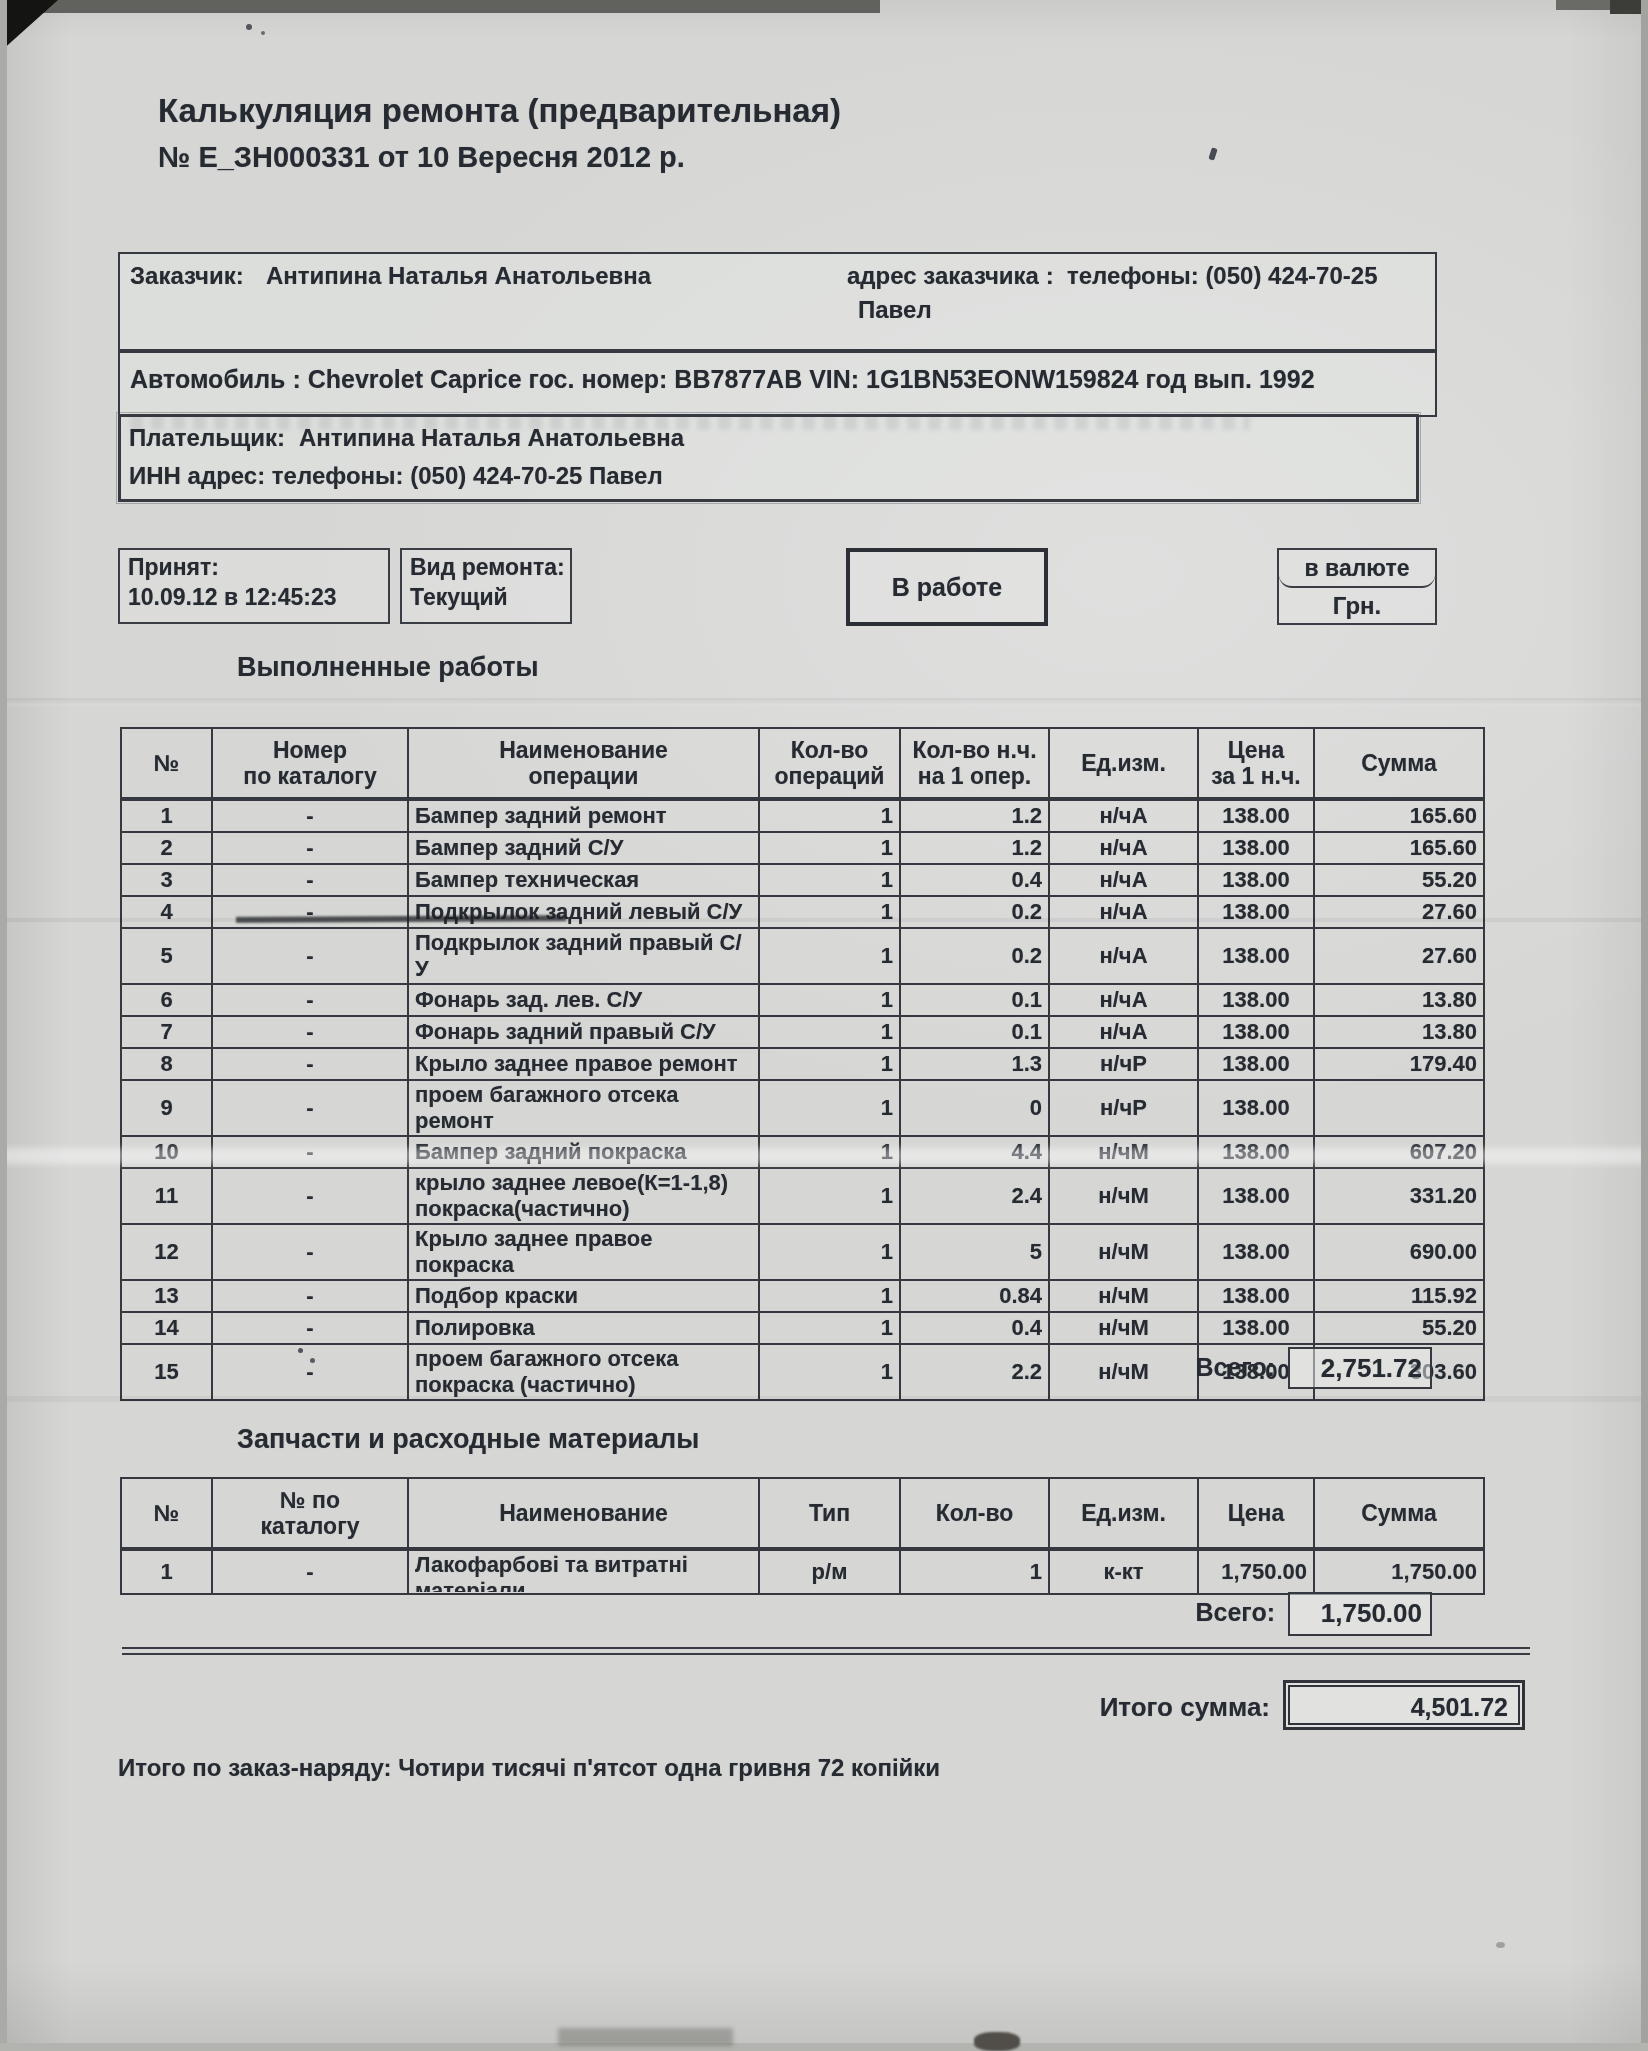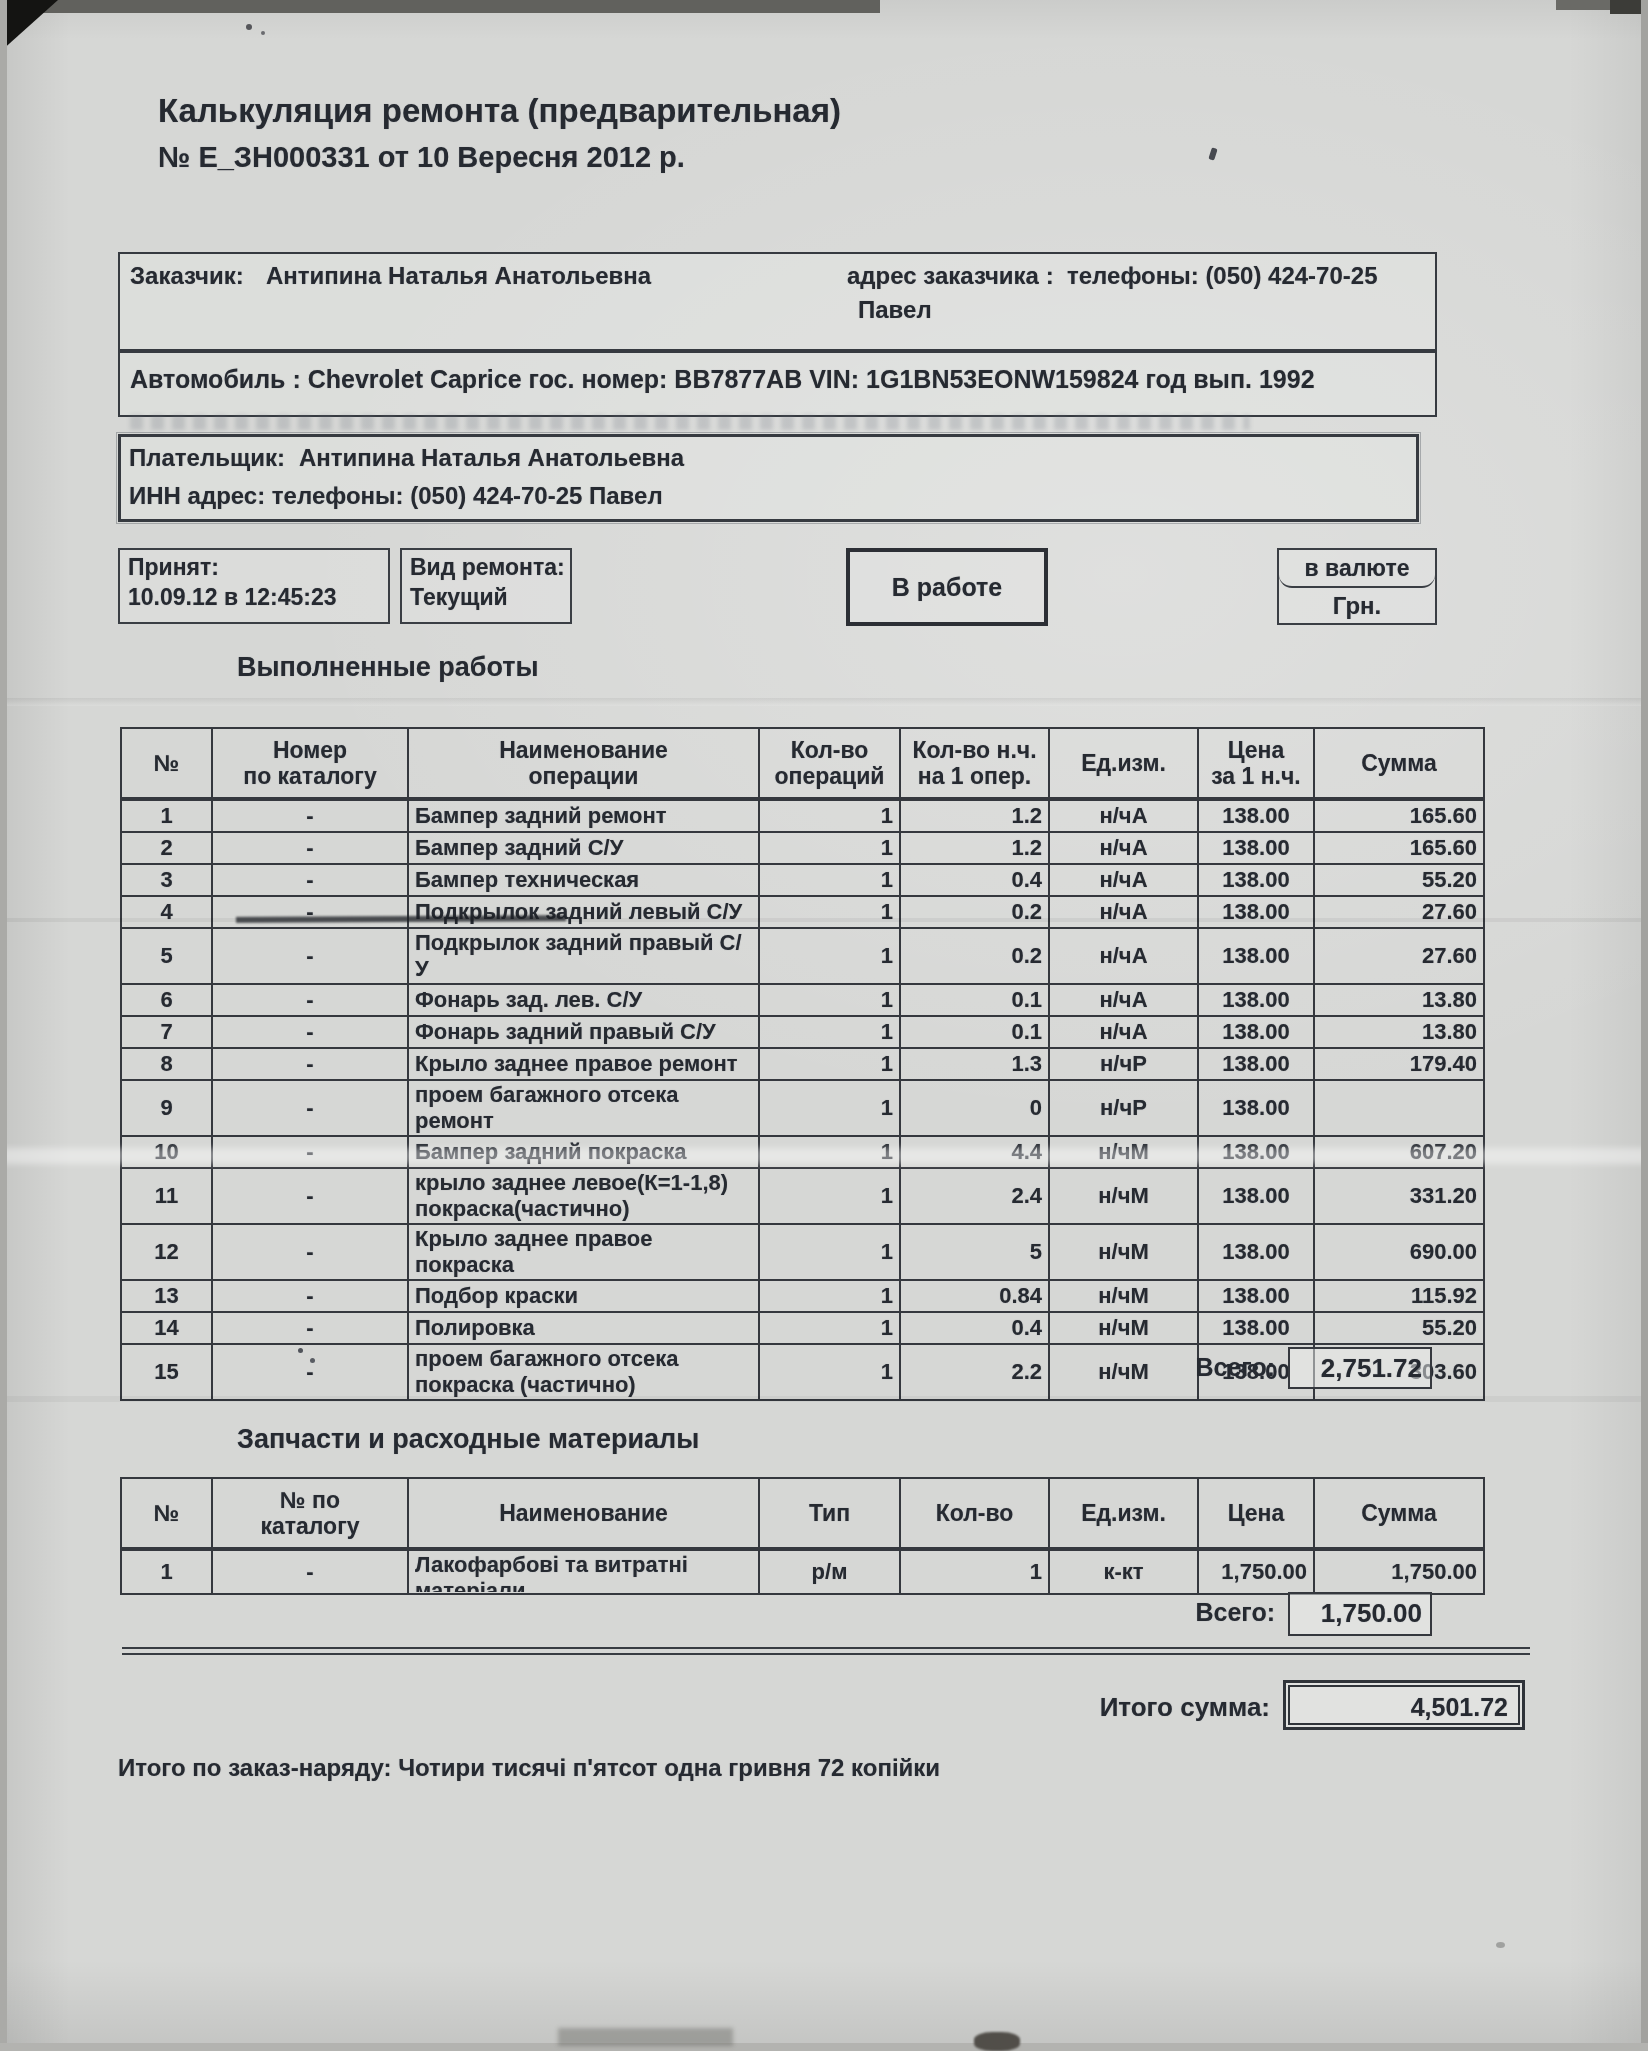--- a/index.html
+++ b/index.html
@@ -74,21 +74,21 @@
     <span class="txt" style="left:727px;top:42px;font-size:24px;margin-left:11px;">Павел</span>
   </div>
 
   <div class="hbox" style="top:351px;width:1315px;height:62px;">
     <span class="txt" style="left:10px;top:12px;font-size:25px;">Автомобиль : Chevrolet Caprice  гос. номер:  ВВ7877АВ   VIN: 1G1BN53EONW159824 год вып. 1992</span>
   </div>
 
   <div class="artifact" style="left:130px;top:415px;width:1120px;height:15px;filter:blur(2px);opacity:.5;
               background:repeating-linear-gradient(90deg, rgba(110,116,128,.45) 0 13px, rgba(110,116,128,0) 13px 21px);"></div>
 
-  <div class="hbox" style="top:434px;width:1295px;height:82px;border-width:3px;outline:1px solid rgba(70,74,82,.35);outline-offset:1px;">
+  <div class="hbox" style="top:414px;width:1295px;height:82px;border-width:3px;outline:1px solid rgba(70,74,82,.35);outline-offset:1px;">
     <span class="txt" style="left:8px;top:7px;font-size:24px;">Плательщик:</span>
     <span class="txt" style="left:178px;top:7px;font-size:24px;">Антипина Наталья Анатольевна</span>
     <span class="txt" style="left:8px;top:45px;font-size:24px;">ИНН     адрес:     телефоны: (050) 424-70-25   Павел</span>
   </div>
 
   <div class="sbox" style="left:118px;top:548px;width:268px;height:72px;">
     <span class="txt" style="left:8px;top:4px;font-size:23px;">Принят:</span>
     <span class="txt" style="left:8px;top:34px;font-size:23px;">10.09.12 в 12:45:23</span>
   </div>
   <div class="sbox" style="left:400px;top:548px;width:168px;height:72px;">

